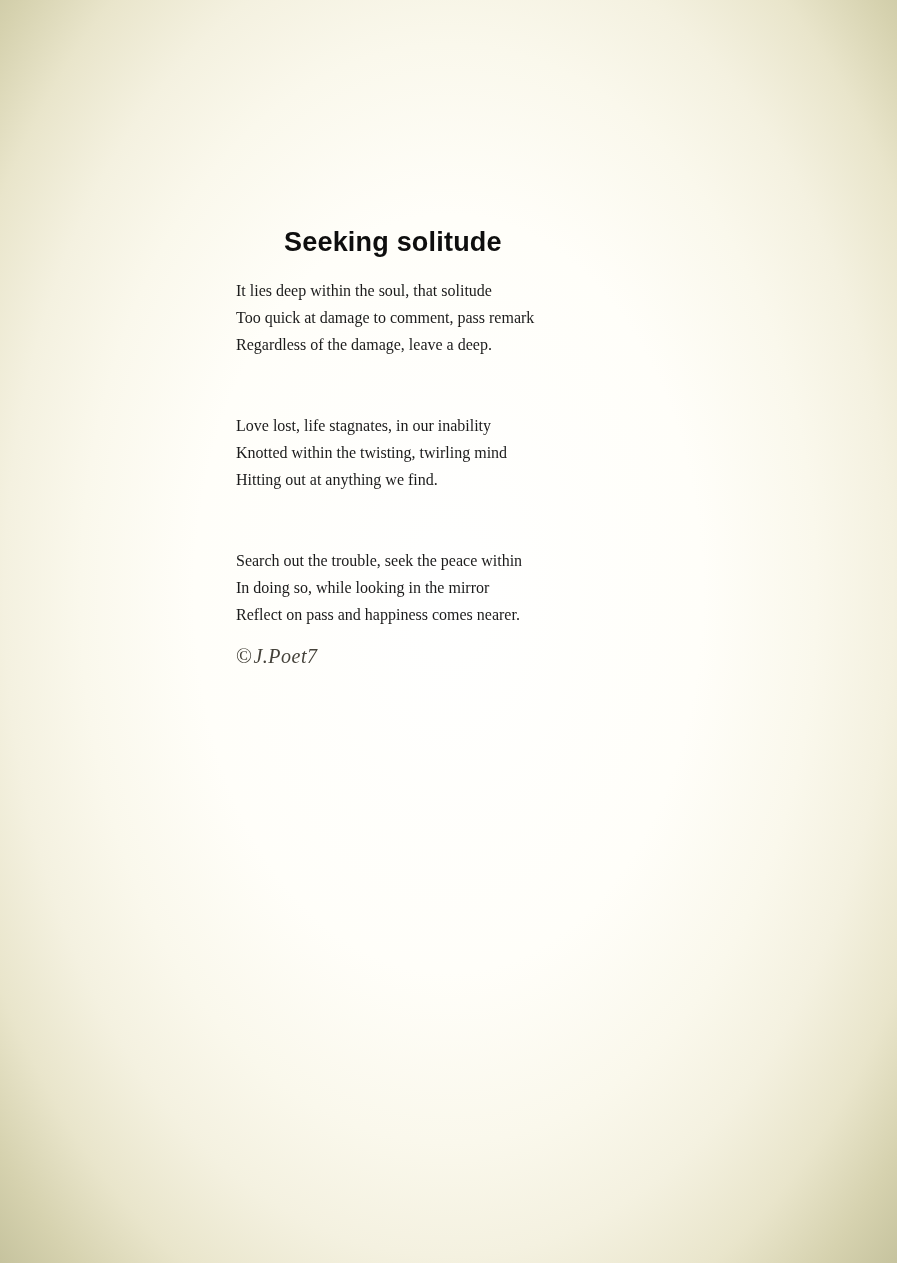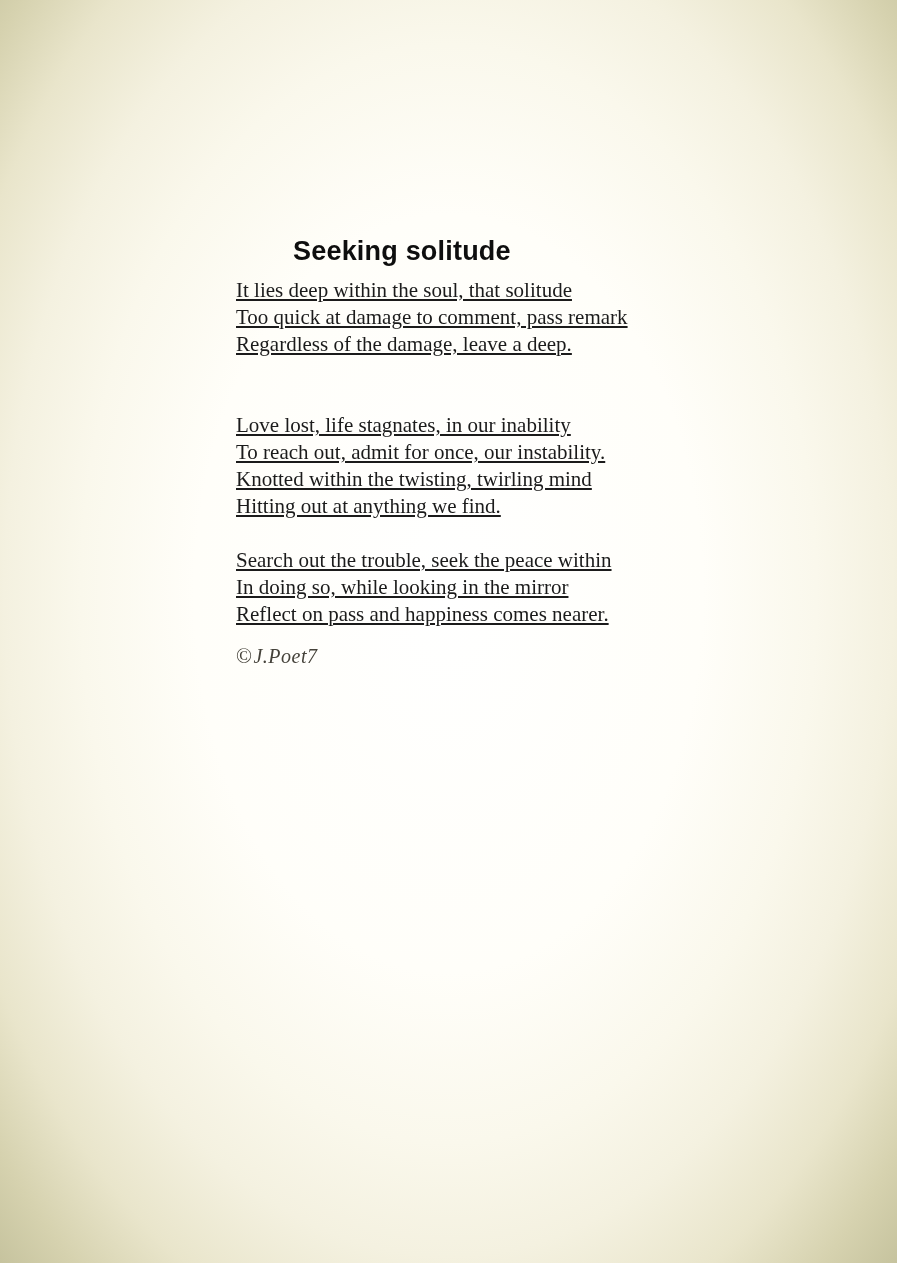--- a/index.html
+++ b/index.html
@@ -22,38 +22,37 @@
       #e9e5cb 82%,
       #d6d2af 92%,
       #c6c39e 100%);
     font-family: "Liberation Serif", serif;
   }
 
   .title {
     position: absolute;
     left: 281px;
     top: 224px;
-    margin: 12px;
+    margin: 3px;
     font-family: "Liberation Sans", sans-serif;
     font-weight: 700;
     font-size: 27px;
     line-height: 30px;
     letter-spacing: 0.2px;
     color: #0e0e0e;
   }
 
   .stanza {
     position: absolute;
     left: 236px;
     margin: 0;
-    font-size: 21px;
+    font-size: 16px;
     line-height: 27px;
     color: #1b1b1b;
     white-space: nowrap;
-    text-decoration: underline;
   }
   .stanza-1 { top: 277px; }
   .stanza-2 { top: 412px; }
   .stanza-3 { top: 547px; }
 
   .signature {
     position: absolute;
     left: 236px;
     top: 645px;
     font-size: 20px;
@@ -77,21 +76,20 @@
   <h1 class="title">Seeking solitude</h1>
 
   <div class="stanza stanza-1">
     <div class="line">It lies deep within the soul, that solitude</div>
     <div class="line">Too quick at damage to comment, pass remark</div>
     <div class="line">Regardless of the damage, leave a deep.</div>
   </div>
 
   <div class="stanza stanza-2">
     <div class="line">Love lost, life stagnates, in our inability</div>
-    <div class="line">To reach out, admit for once, our instability.</div>
     <div class="line">Knotted within the twisting, twirling mind</div>
     <div class="line">Hitting out at anything we find.</div>
   </div>
 
   <div class="stanza stanza-3">
     <div class="line">Search out the trouble, seek the peace within</div>
     <div class="line">In doing so, while looking in the mirror</div>
     <div class="line">Reflect on pass and happiness comes nearer.</div>
   </div>
 

